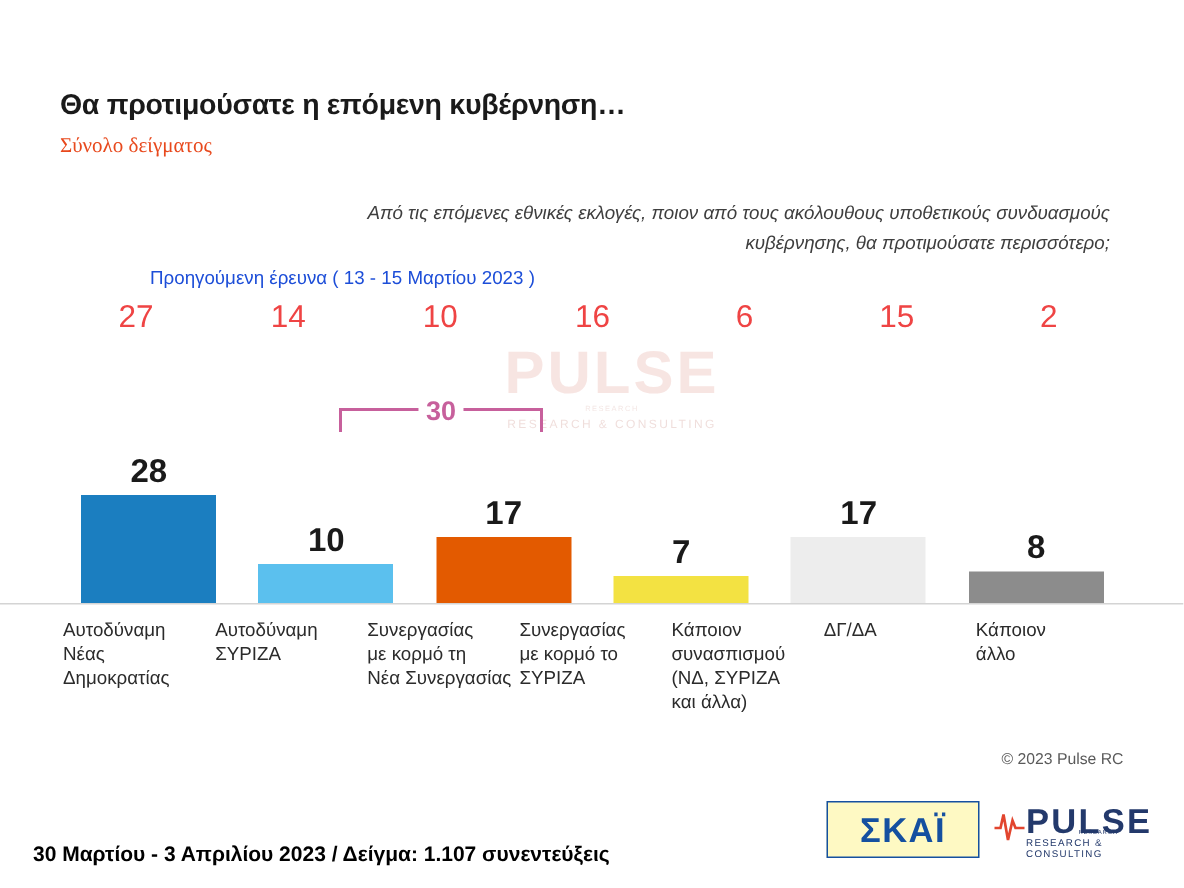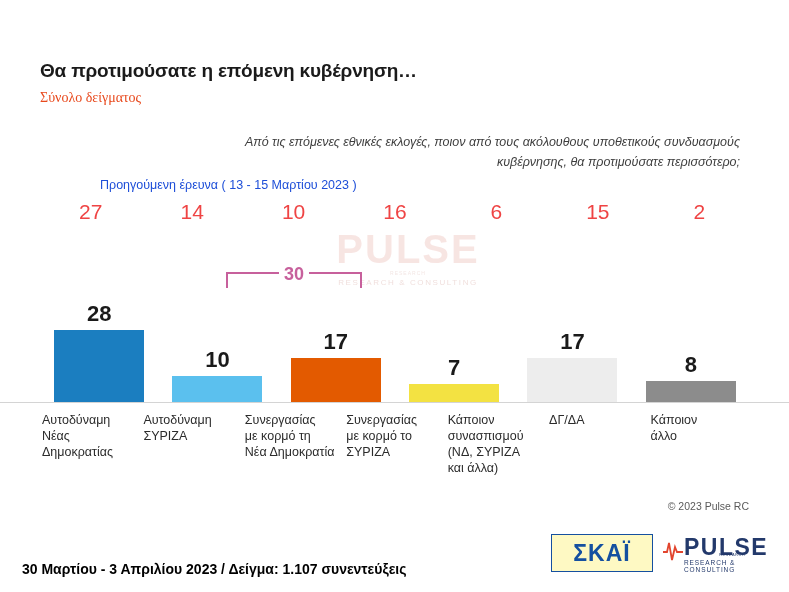--- a/index.html
+++ b/index.html
@@ -326,21 +326,21 @@
       <div>Νέας</div>
       <div>Δημοκρατίας</div>
     </div>
     <div class="cat">
       <div>Αυτοδύναμη</div>
       <div>ΣΥΡΙΖΑ</div>
     </div>
     <div class="cat">
       <div>Συνεργασίας</div>
       <div>με κορμό τη</div>
-      <div>Νέα Δημοκρατία</div>
+      <div>Νέα Συνεργασίας</div>
     </div>
     <div class="cat">
       <div>Συνεργασίας</div>
       <div>με κορμό το</div>
       <div>ΣΥΡΙΖΑ</div>
     </div>
     <div class="cat">
       <div>Κάποιον</div>
       <div>συνασπισμού</div>
       <div>(ΝΔ, ΣΥΡΙΖΑ</div>

